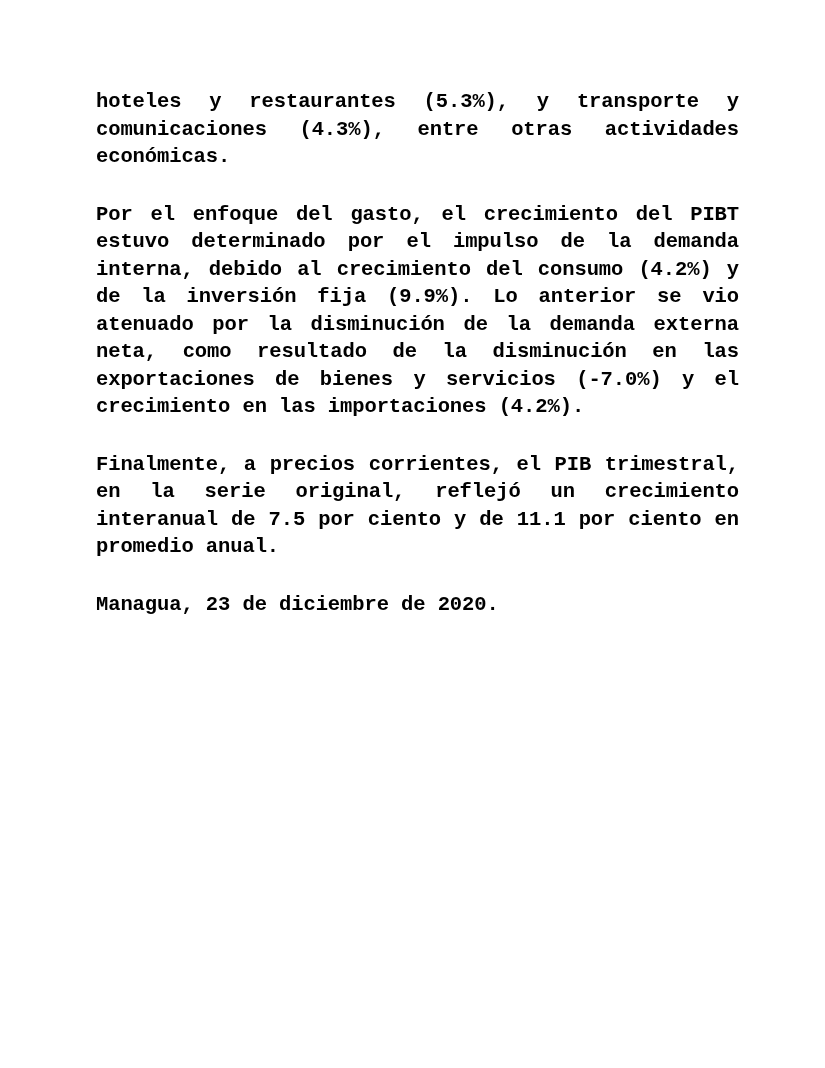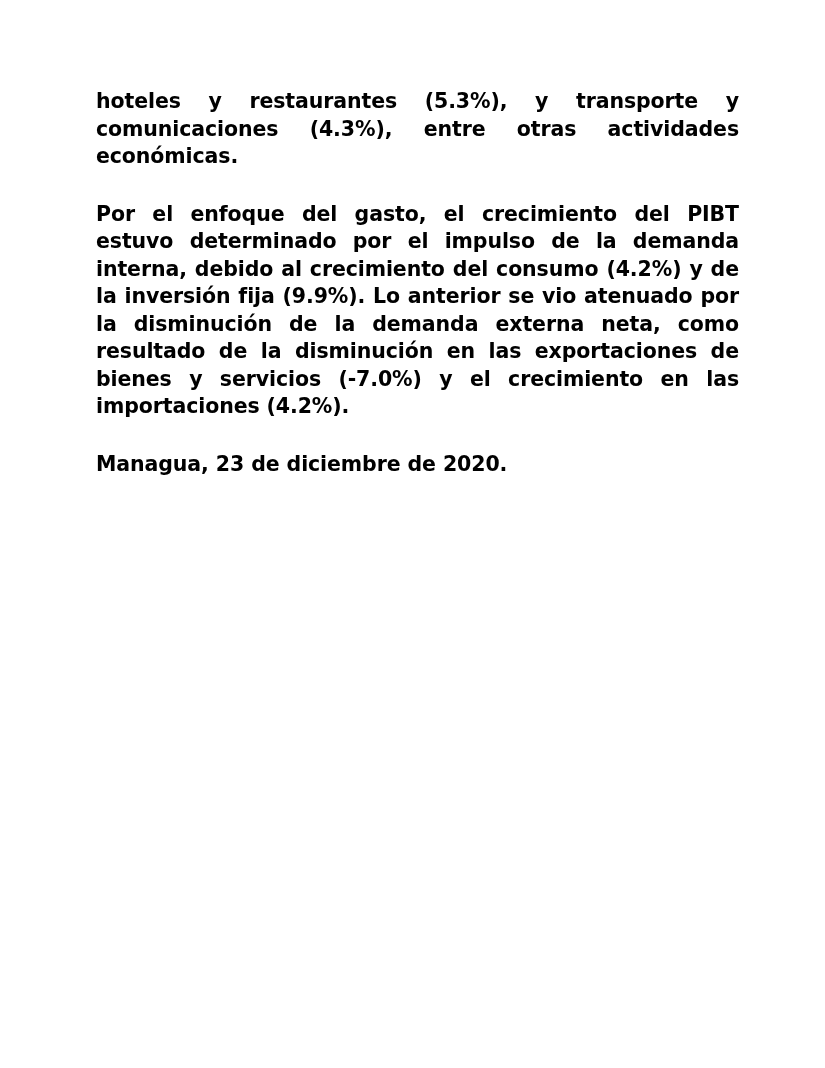--- a/index.html
+++ b/index.html
@@ -14,20 +14,21 @@
     color: #000000;
     overflow: hidden;
   }
   .page {
     width: 790px;
     height: 1068px;
     box-sizing: border-box;
     padding: 88px 88px 60px 96px;
     background: #ffffff;
     position: relative;
+    font-family: Liberation Mono, monospace;
   }
   .doc-body {
     width: 643px;
   }
   p.para {
     margin: 0 0 30px 0;
     font-size: 20.5px;
     line-height: 27.5px;
     font-weight: bold;
     text-align: justify;
@@ -45,17 +46,18 @@
 </head>
 <body>
 
 <div class="page">
   <div class="doc-body">
 
     <p class="para">hoteles y restaurantes (5.3%), y transporte y comunicaciones (4.3%), entre otras actividades económicas.</p>
 
     <p class="para">Por el enfoque del gasto, el crecimiento del PIBT estuvo determinado por el impulso de la demanda interna, debido al crecimiento del consumo (4.2%) y de la inversión fija (9.9%). Lo anterior se vio atenuado por la disminución de la demanda externa neta, como resultado de la disminución en las exportaciones de bienes y servicios (-7.0%) y el crecimiento en las importaciones (4.2%).</p>
 
+    <p class="para">Finalmente, a precios corrientes, el PIB trimestral, en la serie original, reflejó un crecimiento interanual de 7.5 por ciento y de 11.1 por ciento en promedio anual.</p>
 
     <p class="para nojustify">Managua, 23 de diciembre de 2020.</p>
 
   </div>
 </div>
 
 </body></html>

